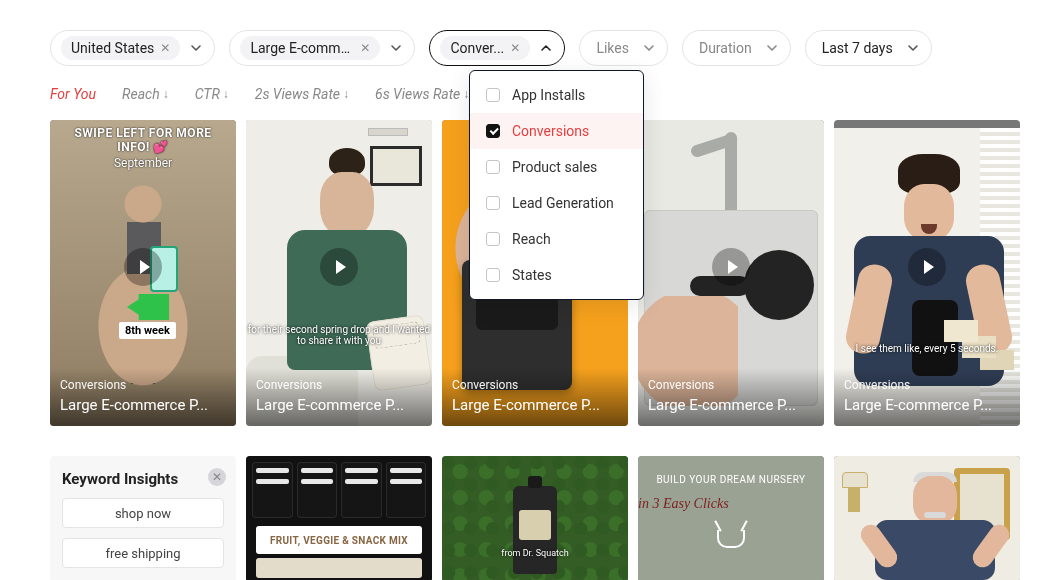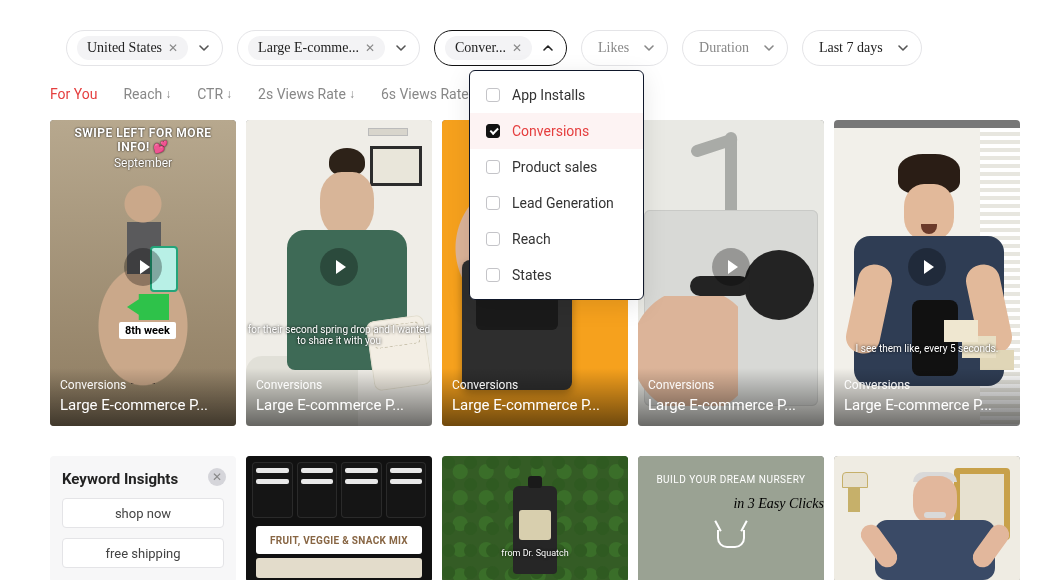--- a/index.html
+++ b/index.html
@@ -9,22 +9,21 @@
     width: 1062px;
     height: 580px;
     overflow: hidden;
     color: #121212;
   }
 
   
   .filters-row {
     display: flex;
     gap: 14px;
-    padding: 30px 50px 0 66px;
-    font-family: Liberation Serif, serif;
+    padding: 30px 50px 0 50px;
   }
   .filter-pill {
     display: flex;
     align-items: center;
     height: 36px;
     border: 1px solid #e4e4e7;
     border-radius: 18px;
     padding: 0 12px 0 10px;
     background: #fff;
     font-size: 14px;
@@ -118,20 +117,21 @@
     display: flex;
     gap: 26px;
     padding: 20px 50px 0 50px;
     font-size: 14px;
   }
   .sort-item {
     display: inline-flex;
     align-items: center;
     gap: 3px;
     color: #888;
+    font-style: italic;
   }
   .sort-item.active {
     color: #e53e3e;
   }
   .sort-arrow {
     font-size: 12px;
   }
 
   
   .grid {
@@ -401,21 +401,21 @@
     background:#d8cfae;border-radius:3px;}
   .r2c3 .subtitle{position:absolute;left:0;right:0;top:92px;text-align:center;color:#fff;
     font-size:9px;text-shadow:0 0 3px #000;}
 
   .r2c4 .thumb{background:#9aa293;}
   .r2c4 .headline{
     position:absolute;left:0;right:0;top:18px;text-align:center;color:#fff;
     font-size:10px;letter-spacing:.5px;
   }
   .r2c4 .sub{
-    position:absolute;left:0;right:0;top:40px;text-align:right;color:#000000;
+    position:absolute;left:0;right:0;top:40px;text-align:left;color:#7f1d1d;
     font-family:Georgia,"Times New Roman",serif;font-style:italic;font-size:14px;
   }
   .r2c4 .skull{
     position:absolute;left:50%;top:74px;transform:translateX(-50%);
     width:28px;height:18px;border:2px solid #fff;border-top:none;
     border-radius:0 0 10px 10px;
   }
   .r2c4 .skull::before,.r2c4 .skull::after{
     content:"";position:absolute;top:-10px;width:2px;height:12px;background:#fff;}
   .r2c4 .skull::before{left:-2px;transform:rotate(-28deg);}

